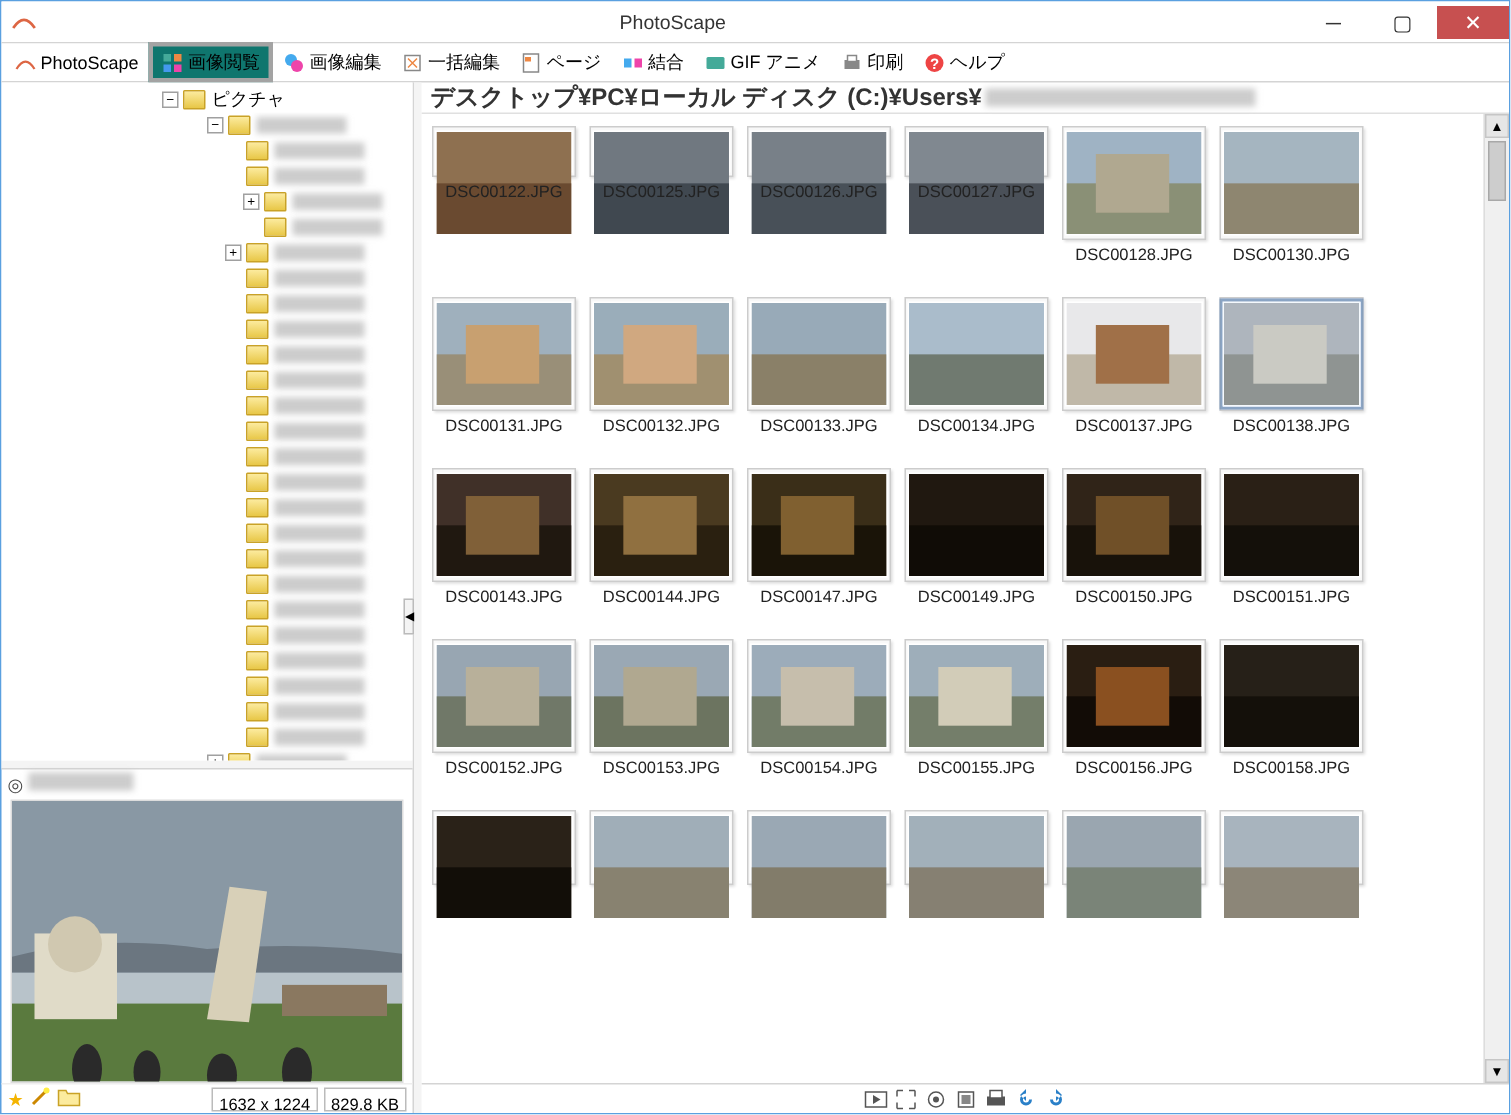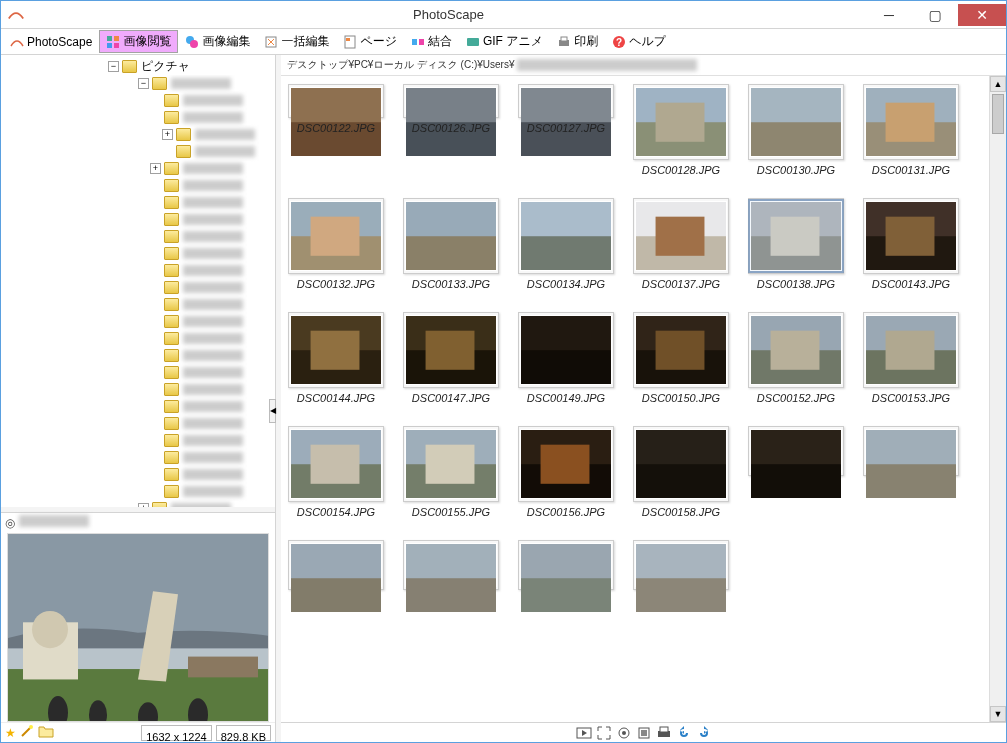--- a/index.html
+++ b/index.html
@@ -6,47 +6,47 @@
 body { font-family: "Meiryo UI", "MS UI Gothic", Tahoma, sans-serif; font-size: 12px; background: #fff; overflow: hidden; }
 .window { width: 1007px; height: 743px; border: 1px solid #5aa0e0; display: flex; flex-direction: column; }
 .titlebar { height: 28px; background: #fff; display: flex; align-items: center; padding-left: 6px; border-bottom: 1px solid #d4d4d4; }
 .titlebar .app-icon { width: 18px; height: 18px; display: inline-block; margin-right: 6px; }
 .titlebar .title { flex: 1; text-align: center; font-size: 13px; color: #333; }
 .titlebar .win-btns { display: flex; }
 .titlebar .win-btn { width: 46px; height: 22px; display: flex; align-items: center; justify-content: center; font-size: 14px; color: #333; }
 .titlebar .win-btn.close { background: #c75050; color: #fff; width: 48px; height: 22px; }
 .toolbar { height: 26px; background: #fff; display: flex; align-items: center; border-bottom: 1px solid #d4d4d4; padding: 0 2px; }
 .toolbar .tab { padding: 2px 6px; display: flex; align-items: center; gap: 3px; border: 1px solid transparent; cursor: default; }
-.toolbar .tab.active { border: 1px solid #a3a3a3; background: #f0abfc; }
+.toolbar .tab.active { border: 3px solid #a3a3a3; background: #0f766e; }
 .toolbar .tab-icon { width: 14px; height: 14px; display:inline-block; }
 .body { flex: 1; display: flex; min-height: 0; }
 .left-panel { width: 275px; display: flex; flex-direction: column; border-right: 1px solid #d4d4d4; }
 .tree { flex: 1; overflow: hidden; position: relative; padding: 3px; background:#fff;}
 .tree-node { display: flex; align-items: center; height: 17px; padding-left: 110px; gap: 2px; position:relative;}
 .tree-node .expander { width:11px; height:11px; border:1px solid #a0a0a0; background:#fff; font-size:9px; line-height:9px; text-align:center; position:absolute; left:133px; }
 .tree-folder { width: 15px; height: 13px; background: linear-gradient(#fceb9e,#e8c747); border:1px solid #c9a227; border-radius:1px; display:inline-block;}
 .tree-node .label { margin-left: 2px; filter: blur(2px); background:#ccc; height:11px; width:60px; }
 .tree-node.clear .label { filter:none; background:none; height:auto; width:auto;}
 .tree-nodes { height: 100%; overflow:hidden;}
 .preview { height: 230px; border-top: 1px solid #d4d4d4; display:flex; flex-direction:column;}
 .preview-name { height:18px; padding:2px 4px; color:#444;}
 .preview-name span{background:#ccc; display:inline-block; width:70px; height:12px; filter: blur(2px);}
 .preview-img { flex:1; margin:2px 6px 0 6px; background:#fff; position:relative; border:1px solid #ddd;}
 .preview-pic { width:100%; height:100%; }
 .preview-bar { height: 20px; display:flex; align-items:center; gap:4px; padding:0 4px; border-top:1px solid #eee;}
 .preview-bar .box { border:1px solid #bbb; padding:4px 4px; height:16px; line-height:14px; font-size:11px;}
 .right-panel { flex: 1; display:flex; flex-direction:column; min-width:0;}
-.breadcrumb { height: 21px; border-bottom:1px solid #e0e0e0; padding:2px 6px; display:flex; align-items:center; font-size:10px; color:#333;}
+.breadcrumb { height: 21px; border-bottom:1px solid #e0e0e0; padding:2px 6px; display:flex; align-items:center; font-size:16px; color:#333;font-weight:bold;}
 .breadcrumb .redact{background:#ccc; height:12px; width:180px; filter:blur(2px); margin-left:2px;}
 .thumbs { flex:1; overflow:hidden; position:relative; padding: 8px 4px 0 6px;}
 .thumbs-scroll{position:absolute; right:0; top:0; bottom:0; width:17px; background:#f0f0f0; border-left:1px solid #ddd;}
 .thumbs-scroll .sbtn{height:16px; background:#e6e6e6; border:1px solid #c6c6c6; text-align:center; font-size:9px; line-height:14px;}
 .thumbs-scroll .thumb{position:absolute; left:2px; right:2px; top:18px; height:40px; background:#cdcdcd; border:1px solid #a8a8a8;}
 .thumbs-scroll .down{position:absolute; bottom:0; left:0; right:0;}
-.grid { display:grid; grid-template-columns: repeat(6, 98px); gap: 22px 17px; margin-right:18px;font-style:italic;}
+.grid { display:grid; grid-template-columns: repeat(6, 98px); gap: 22px 7px; margin-right:18px;}
 .thumb-cell{ display:flex; flex-direction:column; align-items:center; }
 .thumb-frame{ width:96px; height:76px; border:1px solid #ccc; box-shadow:1px 1px 2px rgba(0,0,0,0.15); display:flex; align-items:center; justify-content:center; background:#f8f8f8;}
 .thumb-pic{ width:92px; height:70px; border:1px solid #fff;}
 .thumb-cell.selected .thumb-pic{ box-shadow:0 0 0 2px #5596e6; }
 .thumb-cell.selected .thumb-frame{ background:#cfe0f7;}
 .thumb-cell.selected .thumb-pic{ filter:sepia(0.1) saturate(0.5) opacity(0.8);}
 .thumb-cell.selected .thumb-pic::before{content:"";}
 .thumb-pic.sel{ background: rgba(120,160,230,0.6) !important;}
 .thumb-label{ font-size:11px; color:#222; margin-top:4px;}
 .row0 .thumb-frame{height:34px;}
@@ -312,20 +312,29 @@
                 <div class="thumb-pic"><svg viewBox="0 0 92 70" preserveAspectRatio="none">
                     <rect width="92" height="70" fill="#8e7050"></rect>
                     <rect y="35" width="92" height="35" fill="#6a4a30"></rect>
                   </svg></div>
               </div>
               <div class="thumb-label">DSC00122.JPG</div>
             </div>
             <div class="thumb-cell row0">
               <div class="thumb-frame">
                 <div class="thumb-pic"><svg viewBox="0 0 92 70" preserveAspectRatio="none">
+                    <rect width="92" height="70" fill="#707880"></rect>
+                    <rect y="35" width="92" height="35" fill="#404850"></rect>
+                  </svg></div>
+              </div>
+              <div class="thumb-label">DSC00125.JPG</div>
+            </div>
+            <div class="thumb-cell row0">
+              <div class="thumb-frame">
+                <div class="thumb-pic"><svg viewBox="0 0 92 70" preserveAspectRatio="none">
                     <rect width="92" height="70" fill="#788088"></rect>
                     <rect y="35" width="92" height="35" fill="#485058"></rect>
                   </svg></div>
               </div>
               <div class="thumb-label">DSC00126.JPG</div>
             </div>
             <div class="thumb-cell row0">
               <div class="thumb-frame">
                 <div class="thumb-pic"><svg viewBox="0 0 92 70" preserveAspectRatio="none">
                     <rect width="92" height="70" fill="#808890"></rect>
@@ -452,20 +461,29 @@
             </div>
             <div class="thumb-cell">
               <div class="thumb-frame">
                 <div class="thumb-pic"><svg viewBox="0 0 92 70" preserveAspectRatio="none">
                     <rect width="92" height="70" fill="#302418"></rect>
                     <rect y="35" width="92" height="35" fill="#18120a"></rect>
                     <rect x="20" y="15" width="50" height="40" fill="#705028"></rect>
                   </svg></div>
               </div>
               <div class="thumb-label">DSC00150.JPG</div>
+            </div>
+            <div class="thumb-cell">
+              <div class="thumb-frame">
+                <div class="thumb-pic"><svg viewBox="0 0 92 70" preserveAspectRatio="none">
+                    <rect width="92" height="70" fill="#2a2016"></rect>
+                    <rect y="35" width="92" height="35" fill="#14100a"></rect>
+                  </svg></div>
+              </div>
+              <div class="thumb-label">DSC00151.JPG</div>
             </div>
             <div class="thumb-cell">
               <div class="thumb-frame">
                 <div class="thumb-pic"><svg viewBox="0 0 92 70" preserveAspectRatio="none">
                     <rect width="92" height="70" fill="#98a6b2"></rect>
                     <rect y="35" width="92" height="35" fill="#707868"></rect>
                     <rect x="20" y="15" width="50" height="40" fill="#b8b09a"></rect>
                   </svg></div>
               </div>
               <div class="thumb-label">DSC00152.JPG</div>

